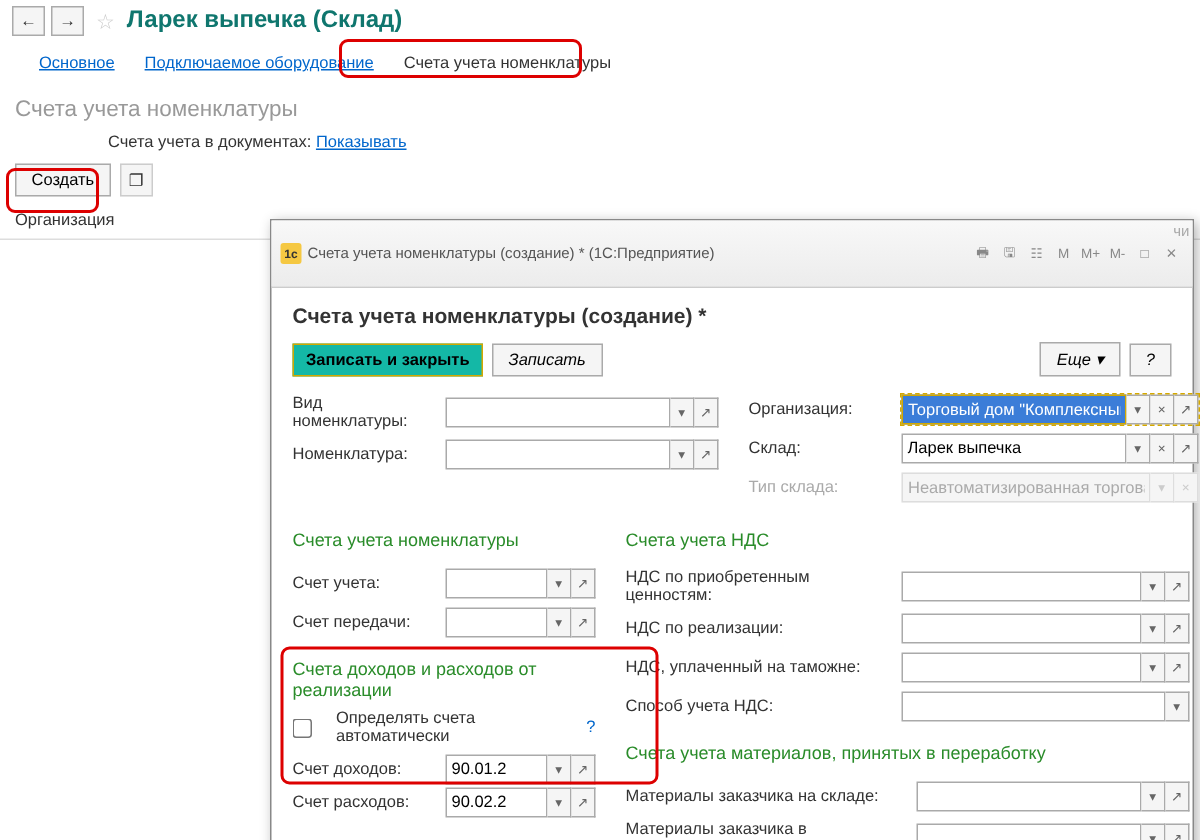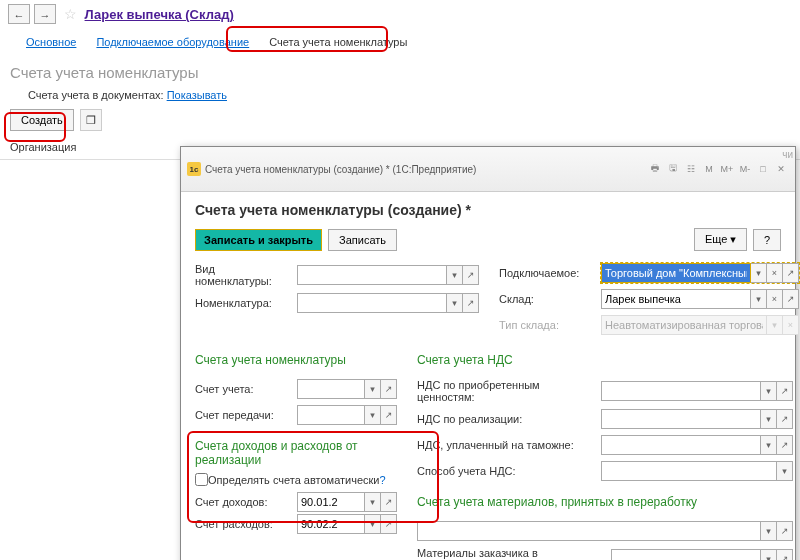--- a/index.html
+++ b/index.html
@@ -1,68 +1,68 @@
 <!DOCTYPE html>
 <html><head>
 <meta charset="utf-8">
 <style>
 * { box-sizing: border-box; margin: 0; padding: 0; font-family: Arial, sans-serif; }
 body { background: #fff; font-size: 11px; color: #333; width: 800px; height: 560px; position: relative; overflow: hidden; }
 
 .topbar { display: flex; align-items: center; padding: 4px 8px; gap: 4px; }
 .nav-btn { width: 22px; height: 20px; border: 1px solid #aaa; background: #f5f5f5; display: flex; align-items: center; justify-content: center; cursor: pointer; font-size: 11px; }
 .star-icon { color: #ccc; font-size: 14px; margin: 0 4px; }
-.page-title { font-size: 13px; font-weight: bold; color: #4c1d95; text-decoration: underline; }
+.page-title { font-size: 16px; font-weight: bold; color: #0f766e; }
 
 .tabs-row { display: flex; gap: 12px; padding: 6px 22px; }
 .tab-link { color: #0066cc; text-decoration: underline; cursor: pointer; font-size: 11px; padding: 2px 4px; }
 .tab-link.active { color: #333; text-decoration: none; }
 
 .subtitle { font-size: 15px; color: #999; padding: 8px 10px 4px; }
-.docs-row { padding: 4px 28px; font-size: 11px; }
+.docs-row { padding: 4px 28px; font-size: 11px; margin-left: 44px; }
 .docs-row a { color: #0066cc; text-decoration: underline; cursor: pointer; }
 
 .toolbar-row { display: flex; gap: 6px; padding: 4px 10px; align-items: center; }
 .btn-create { border: 1px solid #aaa; background: #f5f5f5; padding: 4px 10px; cursor: pointer; font-size: 11px; }
 .btn-icon-small { width: 22px; height: 22px; border: 1px solid #ccc; background: #f5f5f5; display: flex; align-items: center; justify-content: center; cursor: pointer; }
 
 .table-head { padding: 6px 10px; font-size: 11px; color: #333; border-bottom: 1px solid #ddd; }
 
 
 .modal { position: absolute; left: 180px; top: 146px; width: 616px; border: 1px solid #888; background: #fff; box-shadow: 2px 2px 8px rgba(0,0,0,0.3); }
 .modal-titlebar { background: linear-gradient(#f8f8f8, #ececec); border-bottom: 1px solid #ccc; padding: 15px 6px; display: flex; align-items: center; gap: 4px; }
 .modal-titlebar .logo { width: 14px; height: 14px; background: #f5c842; border-radius: 2px; font-size: 8px; display: flex; align-items: center; justify-content: center; font-weight: bold; }
 .modal-titlebar .mtitle { flex: 1; font-size: 10px; color: #555; }
 .modal-titlebar .win-icons { display: flex; gap: 2px; }
 .modal-titlebar .win-icons span { width: 16px; height: 14px; display: flex; align-items: center; justify-content: center; font-size: 9px; color: #888; cursor: pointer; }
 
 .modal-body { padding: 10px 14px; }
 .modal-heading { font-size: 14px; font-weight: bold; color: #333; margin-bottom: 10px; }
 .modal-actions { display: flex; gap: 6px; margin-bottom: 12px; align-items: center; }
 .btn-yellow { background: #14b8a6; border: 1px solid #d4a800; padding: 4px 8px; font-weight: bold; cursor: pointer; font-size: 11px; }
-.btn-plain { background: #f5f5f5; border: 1px solid #aaa; padding: 4px 10px; cursor: pointer; font-size: 11px; }
+.btn-plain { background: #f5f5f5; border: 1px solid #aaa; padding: 4px 10px; cursor: pointer; font-size: 11px; font-style: italic; }
 .btn-more { margin-left: auto; }
 
 .form-grid { display: flex; gap: 20px; margin-bottom: 10px; }
 .form-col { flex: 1; display: flex; flex-direction: column; gap: 6px; }
 .form-row { display: flex; align-items: center; gap: 4px; }
 .form-row label { width: 98px; font-size: 11px; color: #333; flex-shrink: 0; }
 .form-row.disabled label { color: #aaa; }
 .input-group { display: flex; flex: 1; }
 .input-group input { flex: 1; border: 1px solid #aaa; padding: 2px 3px; font-size: 11px; height: 20px; min-width: 0; }
 .input-group.disabled input { background: #f5f5f5; color: #aaa; border-color: #ddd; }
 .input-group.highlight input { background: #3b7dd8; color: #fff; border: 1px solid #d4a800; }
 .input-group.highlight { outline: 1px dashed #d4a800; }
 .mini-btn { width: 16px; height: 20px; border: 1px solid #aaa; border-left: none; background: #f5f5f5; font-size: 9px; display: flex; align-items: center; justify-content: center; cursor: pointer; color: #666; }
 .mini-btn.disabled { color: #ccc; border-color: #ddd; }
 
 .section-title { color: #2a8c2a; font-size: 12px; margin: 8px 0 6px; }
 .narrow .input-group input { max-width: 68px; }
 
-.checkbox-row { display: flex; align-items: center; gap: 0; font-size: 11px; margin-bottom: 6px; }
+.checkbox-row { display: flex; align-items: center; gap: 16px; font-size: 11px; margin-bottom: 6px; }
 .checkbox-row input { width: 13px; height: 13px; }
 .checkbox-row .help { color: #0066cc; cursor: pointer; }
 
 
 .hl { position: absolute; border: 2px solid #d00; border-radius: 6px; pointer-events: none; }
 .hl1 { left: 226px; top: 26px; width: 162px; height: 26px; }
 .hl2 { left: 4px; top: 112px; width: 62px; height: 30px; } 
 .chi-cell { position: absolute; right: 2px; top: 2px; font-size: 10px; color: #aaa; }
 </style>
 </head>
@@ -138,21 +138,21 @@
           <label>Номенклатура:</label>
           <div class="input-group">
             <input value="" style="">
             <div class="mini-btn">▾</div>
             <div class="mini-btn">↗</div>
           </div>
         </div>
       </div>
       <div class="form-col">
         <div class="form-row">
-          <label>Подключаемое:</label>
+          <label>Организация:</label>
           <div class="input-group highlight">
             <input value="Торговый дом &quot;Комплексный&quot; ООО" style="">
             <div class="mini-btn">▾</div>
             <div class="mini-btn">×</div>
             <div class="mini-btn">↗</div>
           </div>
         </div>
         <div class="form-row">
           <label>Склад:</label>
           <div class="input-group">
@@ -249,20 +249,21 @@
         <div class="form-row">
             <label style="width:180px">Способ учета НДС:</label>
             <div class="input-group">
               <input style="">
               <div class="mini-btn">▾</div>
             </div>
           </div>
 
         <div class="section-title">Счета учета материалов, принятых в переработку</div>
         <div class="form-row">
+            <label style="width:190px">Материалы заказчика на складе:</label>
             <div class="input-group">
               <input style="">
               <div class="mini-btn">▾</div>
               <div class="mini-btn">↗</div>
             </div>
           </div>
         <div class="form-row">
             <label style="width:190px">Материалы заказчика в производстве:</label>
             <div class="input-group">
               <input style="">

